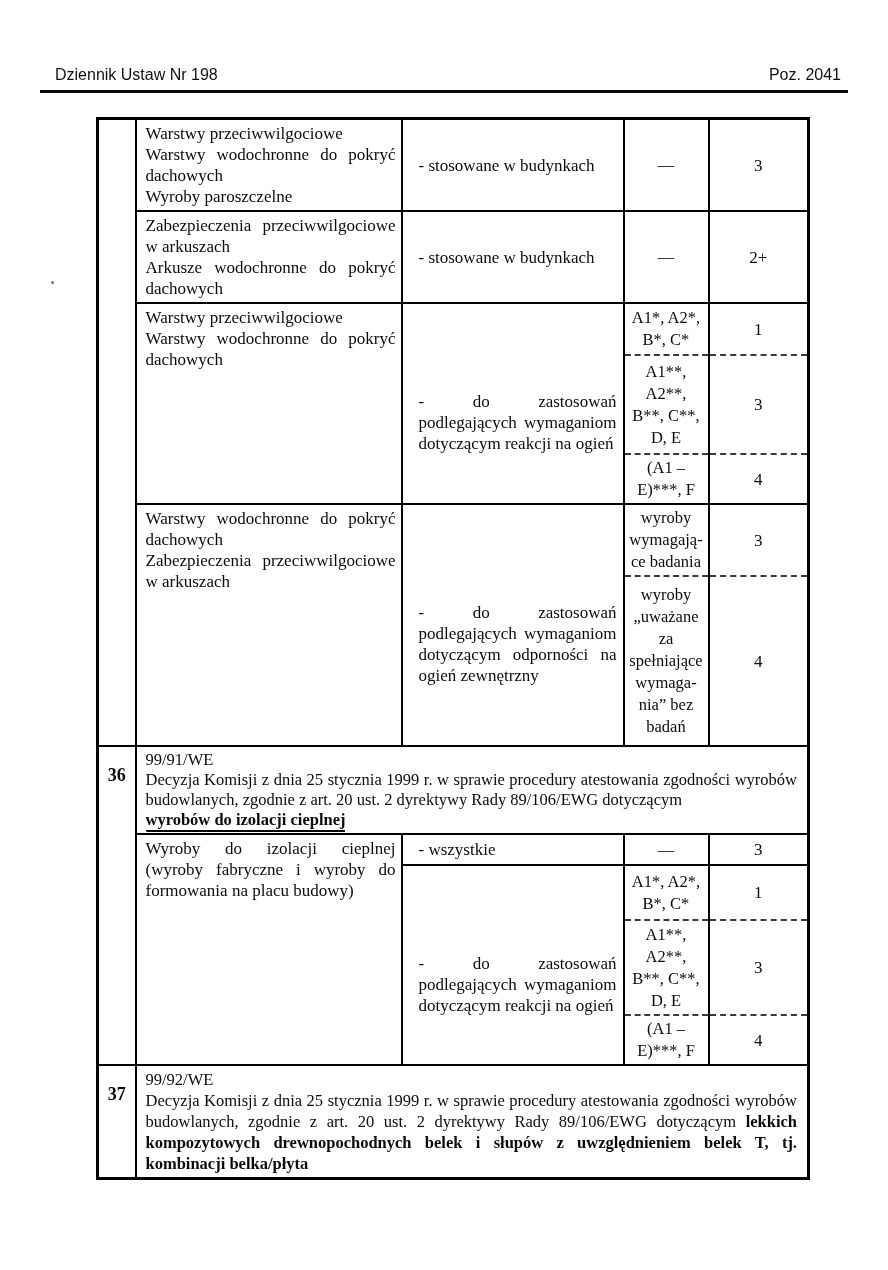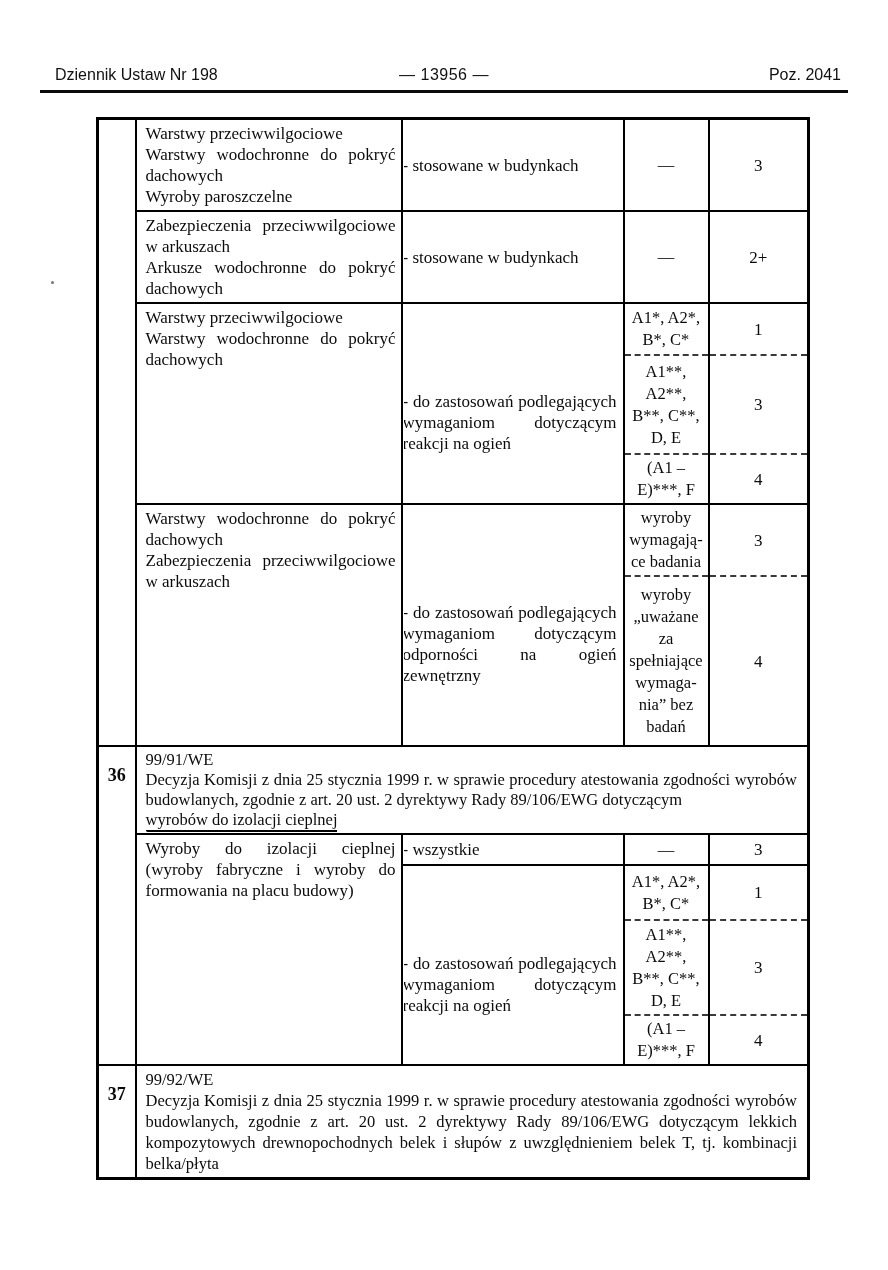--- a/index.html
+++ b/index.html
@@ -31,41 +31,40 @@
 
   td.vline { border-left:2px solid #000;border-radius:19px; }
   tr.rowtop > td { border-top:2px solid #000; }        
   tr.fullline > td { border-top:2.5px solid #000; }    
   td.dashtop { border-top:2px dashed #3a3a3a;margin-left:24px; }        
   td.solidtop { border-top:2px solid #000; }
 
   td.num { text-align:center; font-weight:bold; font-size:18px; padding-top:18px; }
   td.prod { padding:3px 5px 3px 9px; }
   td.prod .pitem { text-align:justify; }
-  td.app  { padding:3px 6px 3px 0; vertical-align:middle; }
+  td.app  { padding:3px 6px 3px 16px; vertical-align:middle; }
   td.app .jtext { text-align:justify;margin-top:38px; }
   td.cls  { text-align:center; vertical-align:middle; white-space:pre-line;
             padding:2px 2px; line-height:22px; font-size:16.5px; }
   td.sys  { text-align:center; vertical-align:middle; font-size:17px; }
   td.entry { padding:3px 10px 3px 9px; font-size:16.5px; line-height:20px; }
   td.entry.e37 { line-height:21px; }
   .ecode { font-weight:normal; }
   .edesc { text-align:justify; }
   .esubject-block { display:block; }
-  .u-bold { font-weight:normal; }
+  .u-bold { font-weight:bold; }
   .u-underline { border-bottom:2.5px solid #000; padding-bottom:1px; }
 </style>
 </head>
 <body>
 
 <div class="page">
 
   <div class="runhead">
     <span class="rh-left">Dziennik Ustaw Nr 198</span>
-    <span class="rh-center">— 13956 —</span>
     <span class="rh-right">Poz. 2041</span>
   </div>
   <div class="rh-rule"></div>
   <div class="speck"></div>
 
   <table class="law">
     <colgroup>
       <col class="c-num">
         <col class="c-prod">
         <col class="c-app">

